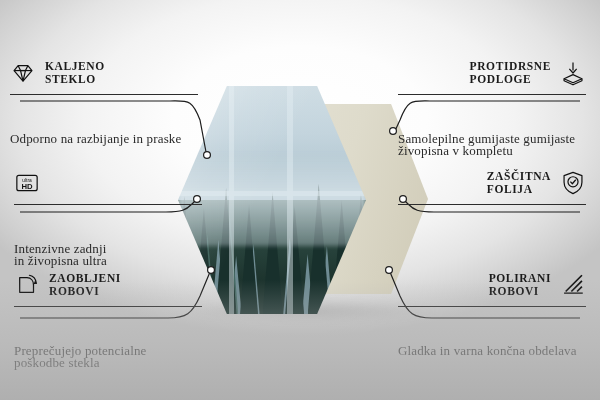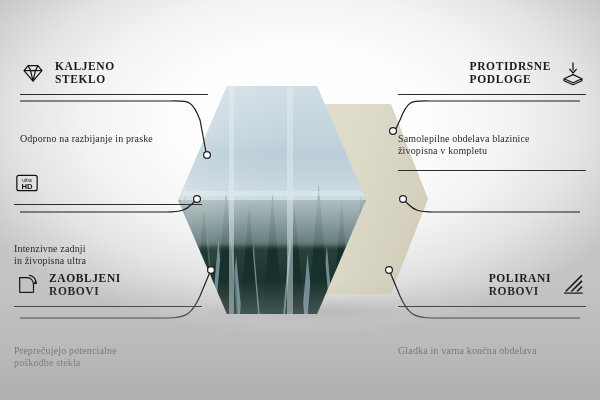--- a/index.html
+++ b/index.html
@@ -91,29 +91,29 @@
   .callout.left{ text-align:left; }
   .callout.right{ }
   .c-head{ display:flex; align-items:center; gap:9px; min-height:34px; }
   .callout.right .c-head{ flex-direction:row-reverse; }
   .c-title{
     font-size:11.5px; line-height:13.5px; letter-spacing:.6px;
     color:#1b1b1b; font-weight:700; text-transform:uppercase;
   }
   .c-rule{ height:1px; background:#2c2c2c; margin:4px 0 4px; width:100%; }
   .c-sub{
-    font-size:10px; line-height:11.6px; color:#2a2a2a; letter-spacing:.15px;margin-top:38px;
+    font-size:13px; line-height:11.6px; color:#2a2a2a; letter-spacing:.15px;margin-top:38px;
   }
   .ico{ width:26px; height:26px; flex:0 0 26px; display:block; }
   .ico svg{ width:100%; height:100%; display:block; }
 
   
   #links{ position:absolute; left:0; top:0; width:600px; height:400px; pointer-events:none; }
 
-  .cL1{ left:20px; top:56px; }
+  .cL1{ left:10px; top:56px; }
   .cL2{ left:14px; top:166px; }
   .cL3{ left:14px; top:268px; }
   .cR1{ left:398px; top:56px; }
   .cR2{ left:398px; top:166px; }
   .cR3{ left:398px; top:268px; }
 </style>
 </head>
 <body>
 
 <div id="stage">
@@ -270,26 +270,41 @@
         </g>
           </svg>
       </span>
       <span class="c-title">
         <span>PROTIDRSNE</span><br>
         <span>PODLOGE</span>
       </span>
     </div>
     <div class="c-rule"></div>
     <div class="c-sub">
-      <span>Samolepilne obdelava blazinice</span><br>
+      <span>Samolepilne gumijaste gumijaste</span><br>
       <span>živopisna v kompletu</span>
     </div>
   </div>
 
   <div class="callout right cR2">
+    <div class="c-head">
+      <span class="ico">
+        <svg viewBox="0 0 32 32">
+            <g fill="none" stroke="#111" stroke-width="1.5" stroke-linejoin="round">
+          <path d="M16 3 L27 7 V15 C27 22 22 26.5 16 29 C10 26.5 5 22 5 15 V7 Z"></path>
+          <circle cx="16" cy="14.5" r="6.2"></circle>
+          <path d="M12.8 14.4 L15.2 16.9 L19.4 12"></path>
+        </g>
+          </svg>
+      </span>
+      <span class="c-title">
+        <span>ZAŠČITNA</span><br>
+        <span>FOLIJA</span>
+      </span>
+    </div>
     <div class="c-rule"></div>
   </div>
 
   <div class="callout right cR3">
     <div class="c-head">
       <span class="ico">
         <svg viewBox="0 0 32 32">
             <g stroke="#111" stroke-width="2" stroke-linecap="butt">
           <path d="M27 4 L7 24"></path>
               <path d="M27 11 L14 24"></path>

